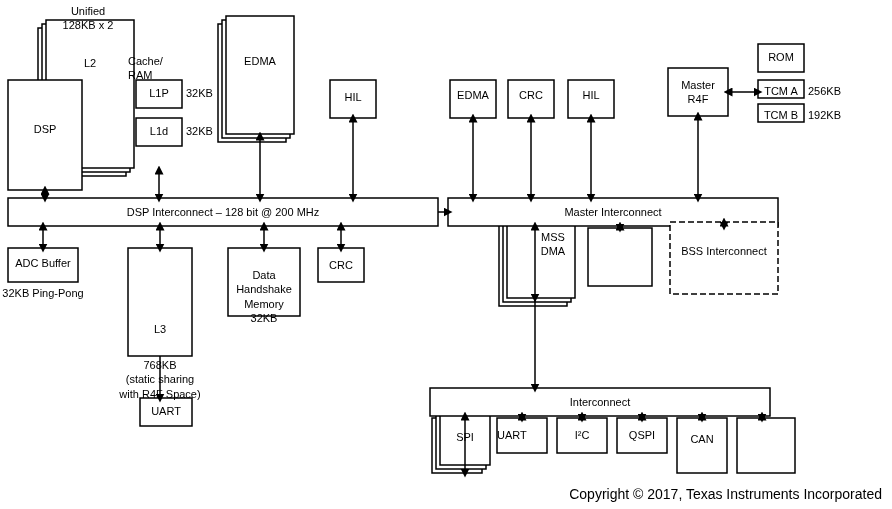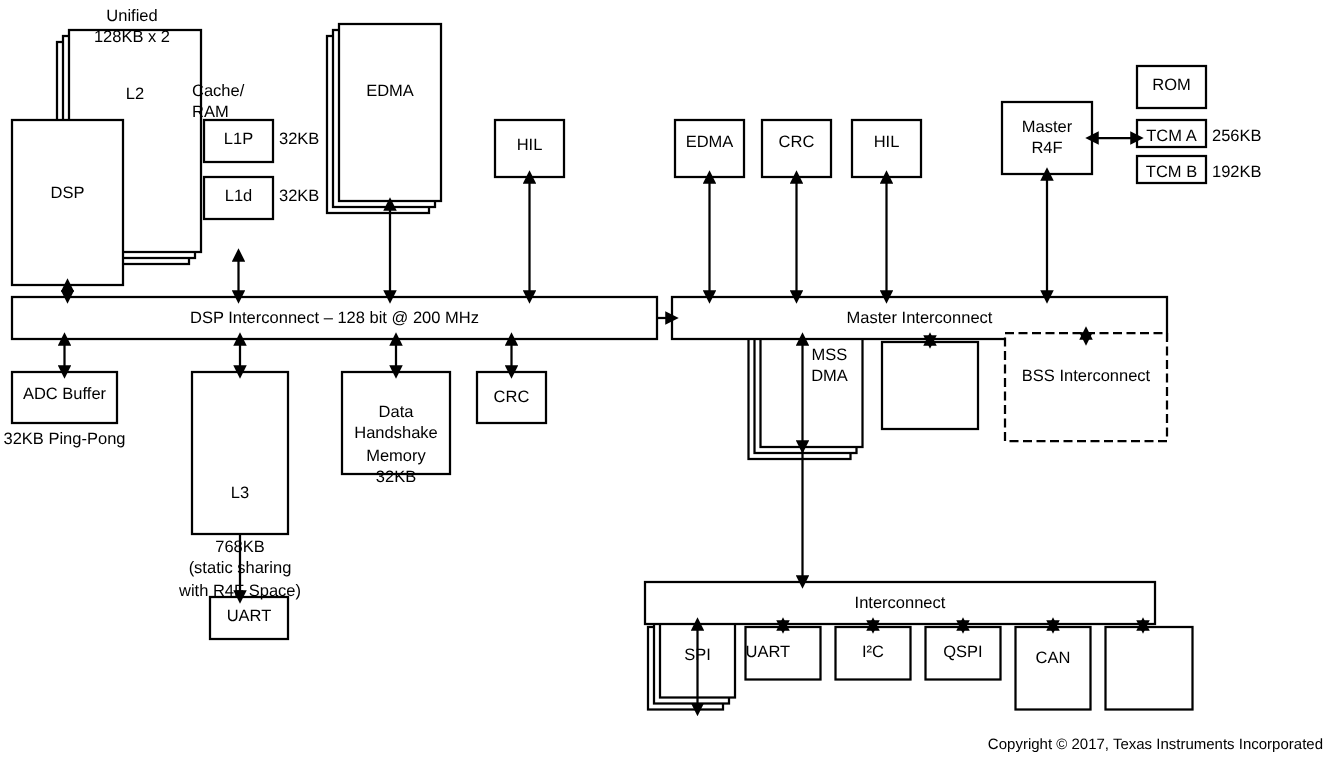--- a/index.html
+++ b/index.html
@@ -232,14 +232,14 @@
 
   <div class="label" style="left:497px;top:428px;width:26px;">UART</div>
 
   <div class="label" style="left:557px;top:428px;width:50px;text-align:center;">I²C</div>
 
   <div class="label" style="left:617px;top:428px;width:50px;text-align:center;">QSPI</div>
 
   <div class="label" style="left:677px;top:432px;width:50px;text-align:center;">CAN</div>
 
 
-  <div class="label" style="right:10px;bottom:6px;font-size:10px;">Copyright © 2017, Texas Instruments Incorporated</div>
+  <div class="label" style="right:10px;bottom:6px;font-size:14px;">Copyright © 2017, Texas Instruments Incorporated</div>
 </div>
 
 </body></html>

